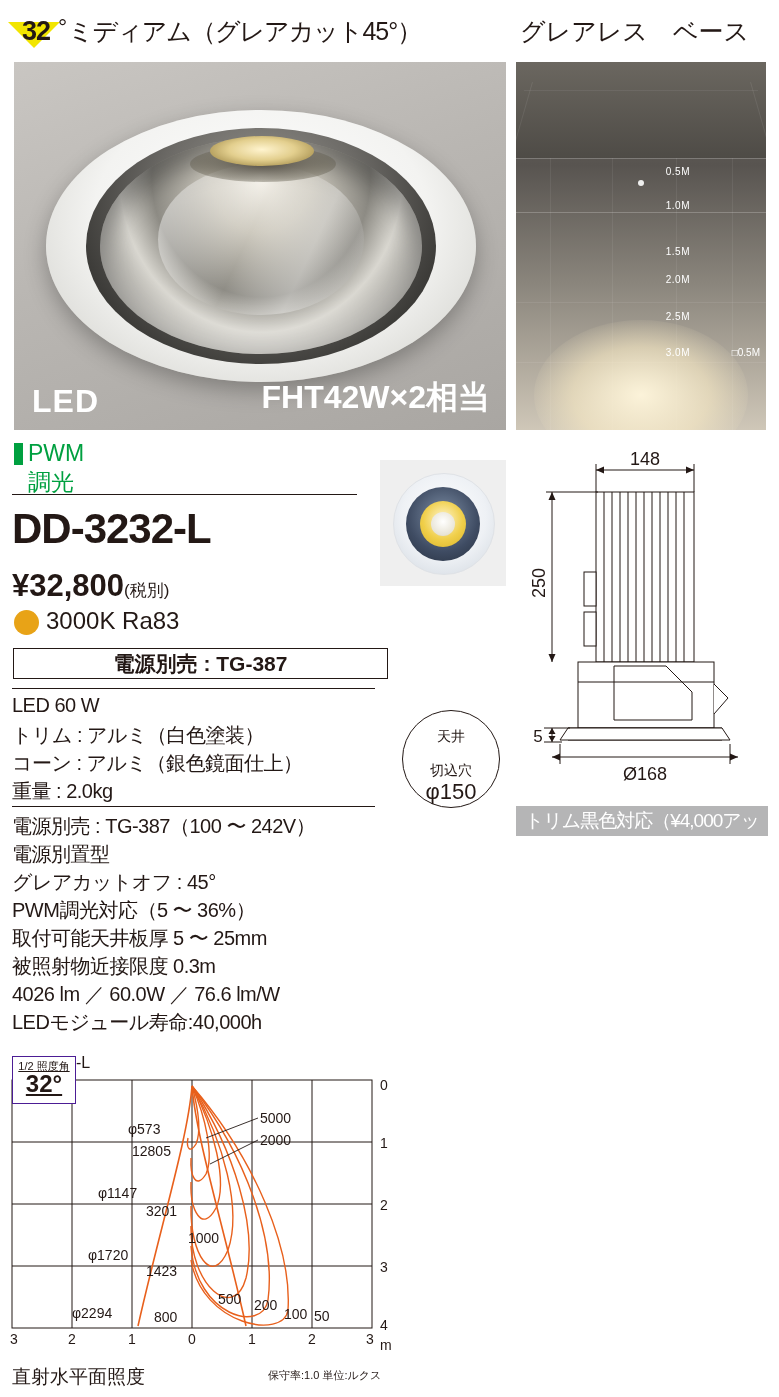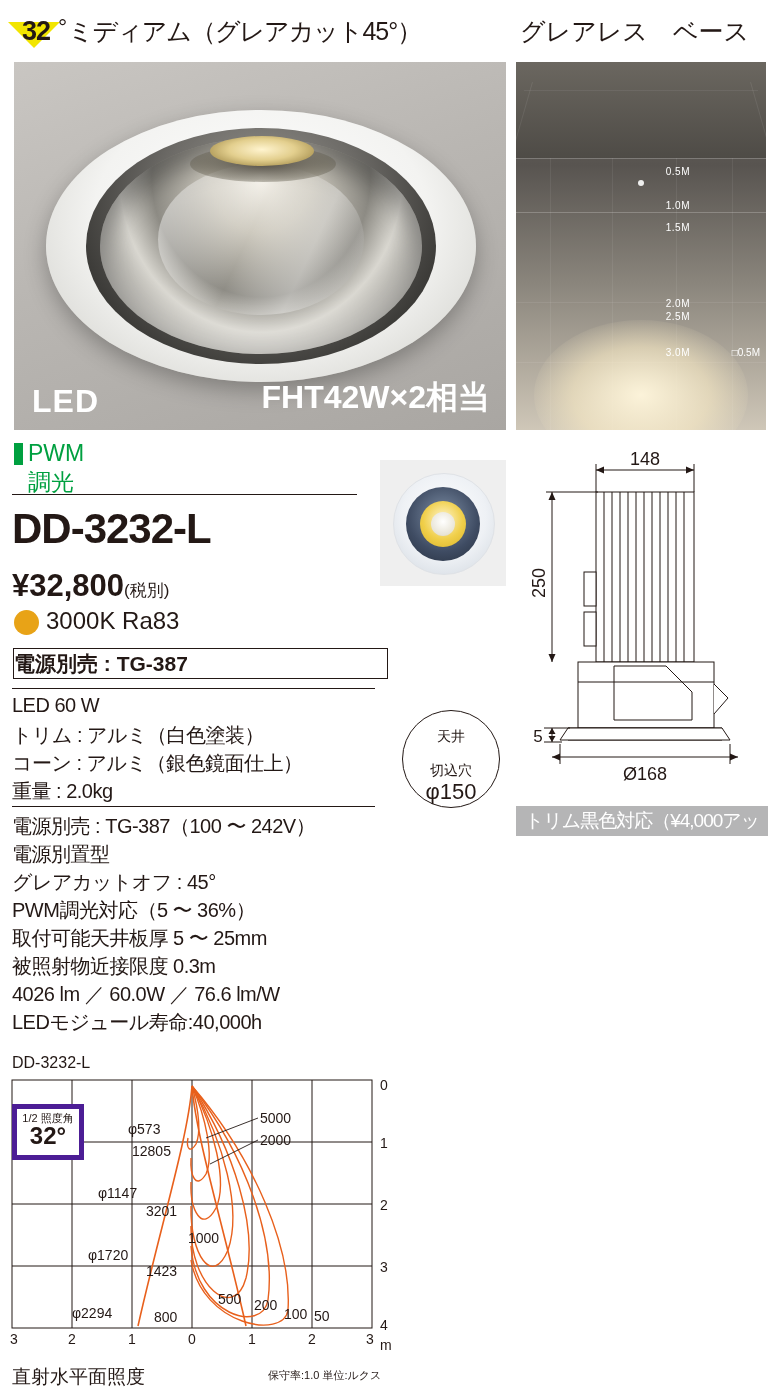--- a/index.html
+++ b/index.html
@@ -131,21 +131,21 @@
   .price .tax{font-size:17px;font-weight:normal;}
   .kelvin-dot{
     position:absolute;left:14px;top:610px;width:25px;height:25px;border-radius:50%;background:#e8a317;
   }
   .kelvin{position:absolute;left:46px;top:607px;font-size:24px;}
 
   .psbox{
     position:absolute;left:13px;top:648px;width:373px;height:29px;border:1.5px solid #231815;
   }
   .psbox span{
-    display:block;text-align:left;line-height:29px;font-size:21px;font-weight:bold;letter-spacing:0px;
+    display:block;text-align:center;line-height:29px;font-size:21px;font-weight:bold;letter-spacing:0px;
   }
 
   .spec{position:absolute;left:12px;font-size:20px;letter-spacing:-.5px;}
 
   
   .dim{position:absolute;left:516px;top:452px;width:255px;height:360px;}
   .dim svg{position:absolute;left:0;top:0;}
   .circ-note{
     position:absolute;left:402px;top:710px;width:96px;height:96px;border-radius:50%;
     border:1.5px solid #231815;text-align:center;
@@ -157,21 +157,21 @@
     position:absolute;left:516px;top:806px;width:252px;height:30px;background:#b5b5b6;
   }
   .trimnote span{display:block;line-height:30px;text-align:center;font-size:19px;color:#fff;letter-spacing:-1px;}
 
   
   .chart-wrap{position:absolute;left:10px;top:1078px;width:400px;height:300px;}
   .chart-title{position:absolute;left:2px;top:-24px;font-size:16px;}
   .chart-bottom{position:absolute;left:2px;top:286px;font-size:19px;}
   .chart-foot{position:absolute;left:258px;top:290px;font-size:11px;color:#231815;}
   .anglebox{
-    position:absolute;left:12px;top:1104px;width:62px;height:46px;border:5px solid #4c1d95;background:#fff;
+    position:absolute;left:12px;top:1056px;width:62px;height:46px;border:1px solid #4c1d95;background:#fff;text-decoration:underline;
   }
   .anglebox .t{font-size:11px;text-align:center;line-height:14px;padding-top:2px;}
   .anglebox .v{font-size:24px;font-weight:bold;text-align:center;line-height:22px;}
 </style>
 </head>
 <body>
 
 <div class="page">
 
   <div class="hdr">
@@ -204,22 +204,22 @@
     <div class="grid-line" style="left:96px;top:96px;width:1px;height:272px;opacity:.3;"></div>
     <div class="grid-line" style="left:160px;top:96px;width:1px;height:272px;opacity:.3;"></div>
     <div class="grid-line" style="left:216px;top:96px;width:1px;height:272px;opacity:.3;"></div>
     <div class="grid-line" style="left:16px;top:20px;width:1px;height:76px;opacity:.35;transform:rotate(16deg);transform-origin:top;"></div>
     <div class="grid-line" style="left:234px;top:20px;width:1px;height:76px;opacity:.35;transform:rotate(-16deg);transform-origin:top;"></div>
     <div class="grid-line" style="left:8px;top:28px;width:234px;height:1px;opacity:.3;"></div>
     <div class="dot"></div>
     <div class="floorglow"></div>
     <div class="mark" style="top:104px;">0.5M</div>
     <div class="mark" style="top:138px;">1.0M</div>
-    <div class="mark" style="top:160px;text-align:center;">1.5M</div>
-    <div class="mark" style="top:212px;margin-top:24px;">2.0M</div>
+    <div class="mark" style="top:184px;text-align:center;">1.5M</div>
+    <div class="mark" style="top:212px;">2.0M</div>
     <div class="mark" style="top:249px;margin-left:32px;">2.5M</div>
     <div class="mark" style="top:285px;">3.0M</div>
     <div class="mark-r" style="top:285px;">□0.5M</div>
   </div>
 
   <div class="pwm">
     <div class="bar"></div>
     <div class="txt">PWM調光</div>
   </div>
 

